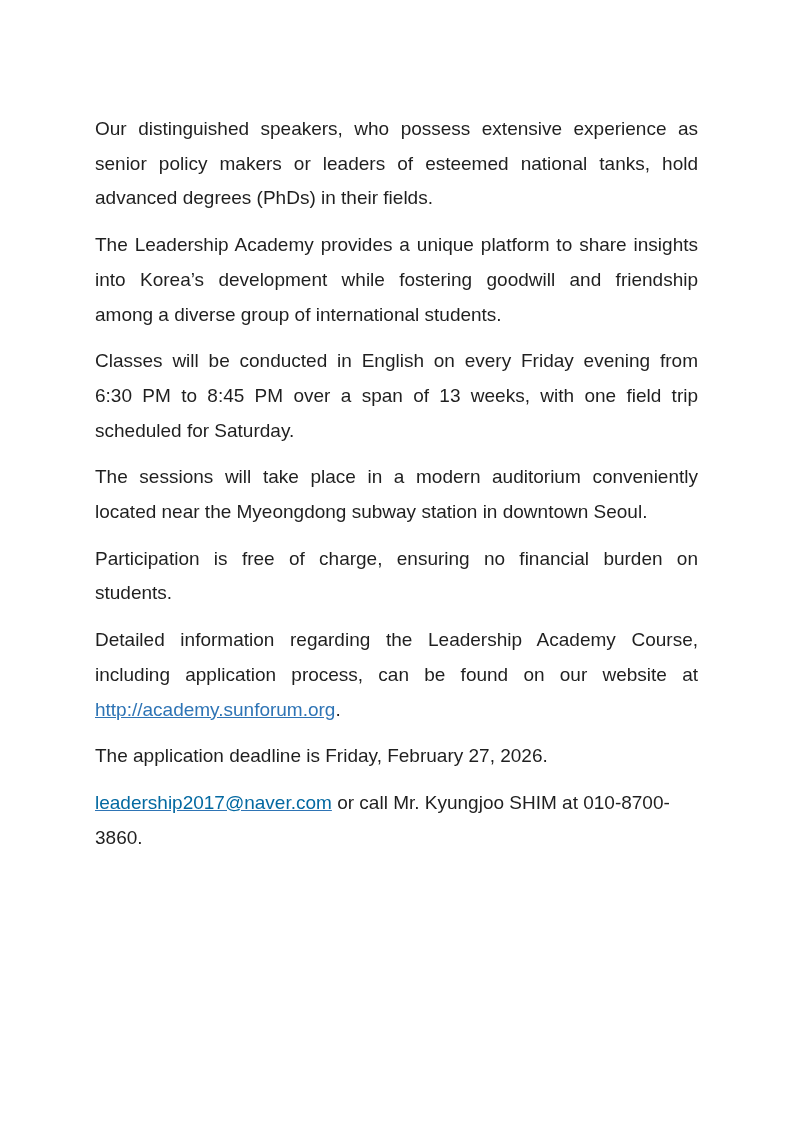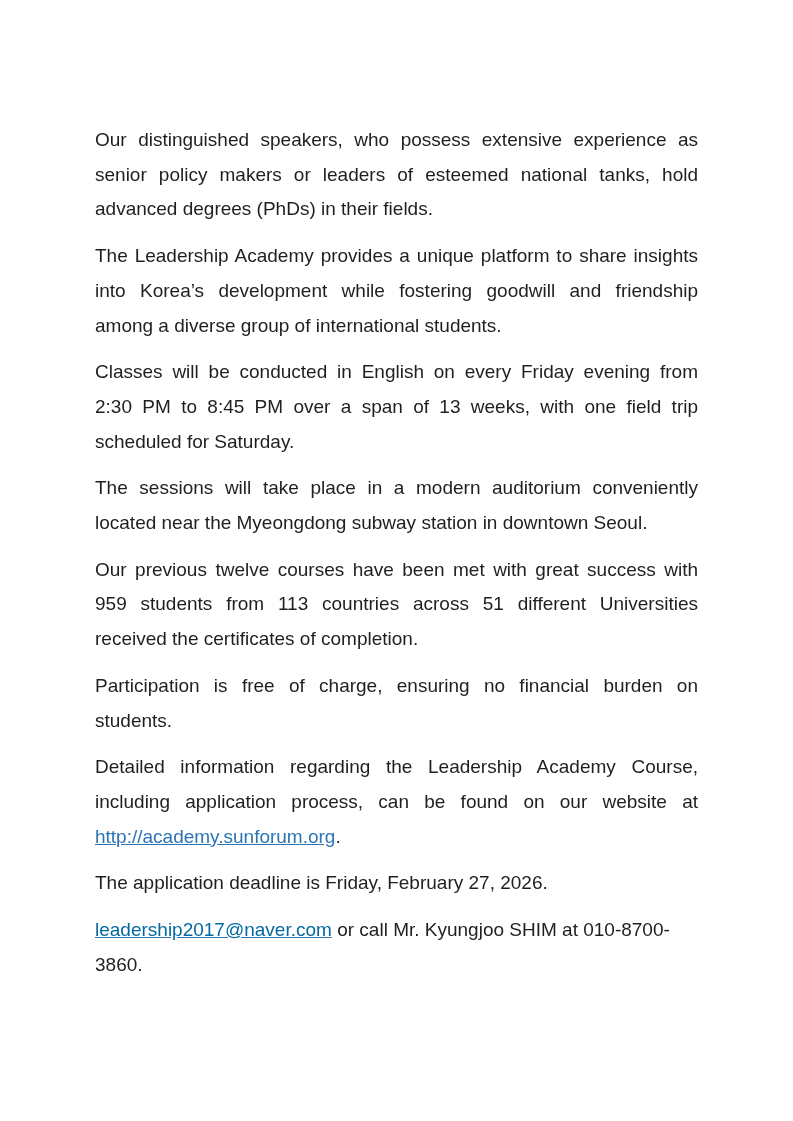--- a/index.html
+++ b/index.html
@@ -10,21 +10,21 @@
     width: 793px;
     height: 1121px;
     background: #ffffff;
     color: #1f1f1f;
     font-family: "Liberation Sans", sans-serif;
     position: relative;
     overflow: hidden;
   }
   .page {
     position: absolute;
-    left: 0; top: 12px;
+    left: 0; top: 1px;
     width: 793px; height: 875px;
     background: #ffffff;
   }
   .text-block {
     position: absolute;
     left: 95px;
     top: 111px;
     width: 603px;
   }
   .para {
@@ -61,34 +61,29 @@
     </div>
 
     <div class="para">
       <div class="line">The Leadership Academy provides a unique platform to share insights</div>
       <div class="line">into Korea’s development while fostering goodwill and friendship</div>
       <div class="line last">among a diverse group of international students.</div>
     </div>
 
     <div class="para">
       <div class="line">Classes will be conducted in English on every Friday evening from</div>
-      <div class="line">2:30 PM to 8:45 PM over a span of 13 weeks, with one field trip</div>
+      <div class="line">6:30 PM to 8:45 PM over a span of 13 weeks, with one field trip</div>
       <div class="line last">scheduled for Saturday.</div>
     </div>
 
     <div class="para">
       <div class="line">The sessions will take place in a modern auditorium conveniently</div>
       <div class="line last">located near the Myeongdong subway station in downtown Seoul.</div>
     </div>
 
-    <div class="para">
-      <div class="line">Our previous twelve courses have been met with great success with</div>
-      <div class="line">959 students from 113 countries across 51 different Universities</div>
-      <div class="line last">received the certificates of completion.</div>
-    </div>
 
     <div class="para">
       <div class="line">Participation is free of charge, ensuring no financial burden on</div>
       <div class="line last">students.</div>
     </div>
 
     <div class="para">
       <div class="line">Detailed information regarding the Leadership Academy Course,</div>
       <div class="line">including application process, can be found on our website at</div>
       <div class="line last"><a class="link" style="color: rgb(46, 116, 181); text-decoration-color: rgb(46, 116, 181);">http://academy.sunforum.org</a><span>.</span></div>

